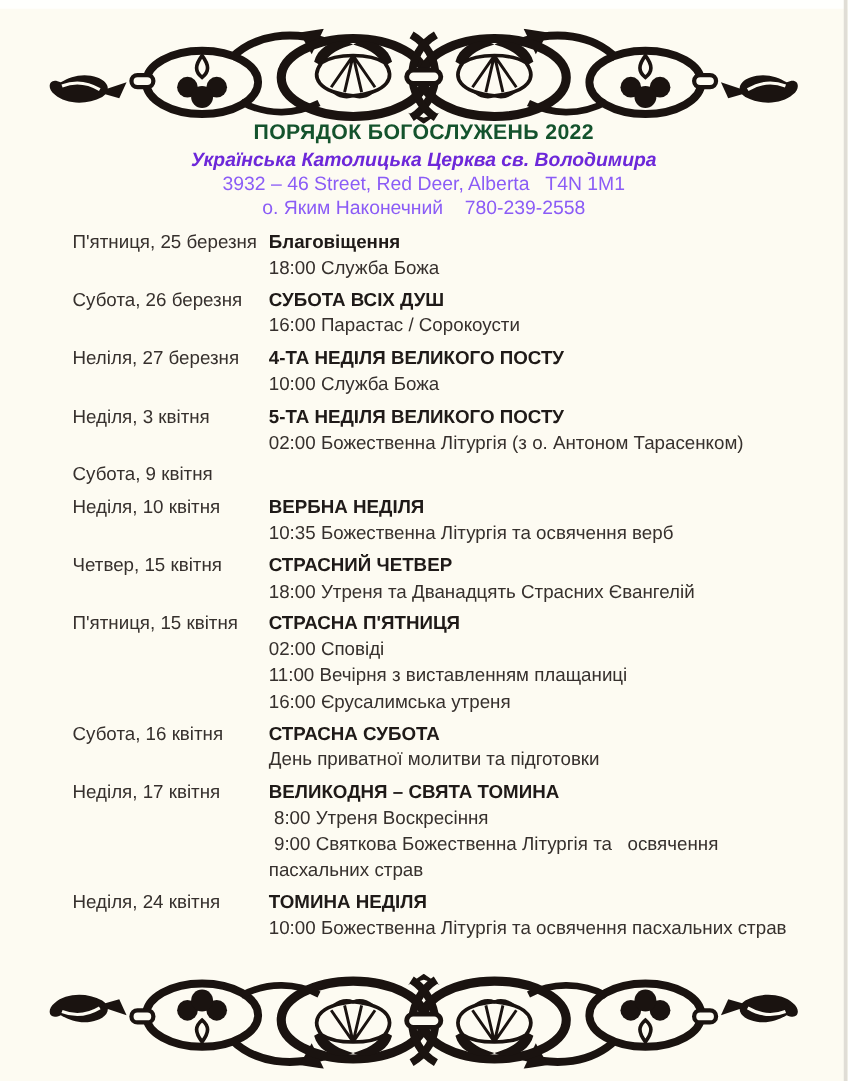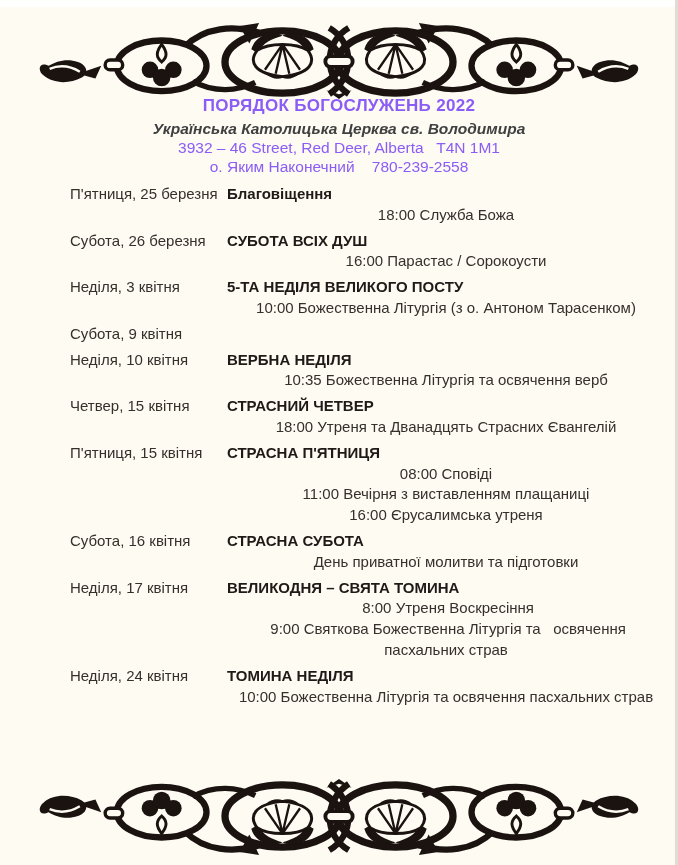--- a/index.html
+++ b/index.html
@@ -22,41 +22,41 @@
   .orn{
     position:absolute;left:30px;width:618px;height:76px;
   }
   .orn-top{top:23px;}
   .orn-bot{top:779px;}
   .header{
     position:absolute;top:96px;left:0;width:678px;
     text-align:center;line-height:19px;
   }
   .header .title{
-    font-size:17px;font-weight:700;letter-spacing:.3px;color:#8b5cf6;
+    font-size:17px;font-weight:700;letter-spacing:.3px;color:#14532d;
     margin:0 0 4px 0;
   }
   .header .subtitle{
-    font-size:15.5px;font-weight:700;font-style:italic;color:#404040;
+    font-size:15.5px;font-weight:700;font-style:italic;color:#6d28d9;
     margin:0;
   }
   .header .addr{
     font-size:15.5px;margin:0;white-space:pre-wrap;color:#8b5cf6;
   }
   .schedule{
-    position:absolute;top:184px;left:70px;width:595px;
+    position:absolute;top:184px;left:58px;width:595px;
     font-size:15px;line-height:20.8px;
   }
   .row{
     display:grid;grid-template-columns:157px 1fr;
     margin-bottom:5px;
   }
   .date{color:#36302d;}
   .event .etitle{font-weight:700;color:#1f1a18;}
-  .event .eline{white-space:pre-wrap;color:#36302d;text-align:center;}
+  .event .eline{white-space:pre-wrap;color:#36302d;}
 </style>
 </head>
 <body>
 
 <div class="page">
 
   <div class="edge-top"></div>
   <div class="edge-right"></div>
 
   <svg class="orn orn-top" viewBox="0 0 620 78" aria-hidden="true">
@@ -112,24 +112,31 @@
         </div>
       </div>
       <div class="row">
         <div class="date">Субота, 26 березня</div>
         <div class="event">
           <div class="etitle">СУБОТА ВСІХ ДУШ</div>
           <div class="eline">16:00 Парастас / Сорокоусти</div>
         </div>
       </div>
       <div class="row">
+        <div class="date">Неліля, 27 березня</div>
+        <div class="event">
+          <div class="etitle">4-ТА НЕДІЛЯ ВЕЛИКОГО ПОСТУ</div>
+          <div class="eline">10:00 Служба Божа</div>
+        </div>
+      </div>
+      <div class="row">
         <div class="date">Неділя, 3 квітня</div>
         <div class="event">
           <div class="etitle">5-ТА НЕДІЛЯ ВЕЛИКОГО ПОСТУ</div>
-          <div class="eline">10:00 Божественна Літургія (з о. Антоном Тарасенком)</div>
+          <div class="eline">02:00 Божественна Літургія (з о. Антоном Тарасенком)</div>
         </div>
       </div>
       <div class="row">
         <div class="date">Субота, 9 квітня</div>
       </div>
       <div class="row">
         <div class="date">Неділя, 10 квітня</div>
         <div class="event">
           <div class="etitle">ВЕРБНА НЕДІЛЯ</div>
           <div class="eline">10:35 Божественна Літургія та освячення верб</div>
@@ -139,21 +146,21 @@
         <div class="date">Четвер, 15 квітня</div>
         <div class="event">
           <div class="etitle">СТРАСНИЙ ЧЕТВЕР</div>
           <div class="eline">18:00 Утреня та Дванадцять Страсних Євангелій</div>
         </div>
       </div>
       <div class="row">
         <div class="date">П'ятниця, 15 квітня</div>
         <div class="event">
           <div class="etitle">СТРАСНА П'ЯТНИЦЯ</div>
-          <div class="eline">08:00 Сповіді</div>
+          <div class="eline">02:00 Сповіді</div>
           <div class="eline">11:00 Вечірня з виставленням плащаниці</div>
           <div class="eline">16:00 Єрусалимська утреня</div>
         </div>
       </div>
       <div class="row">
         <div class="date">Субота, 16 квітня</div>
         <div class="event">
           <div class="etitle">СТРАСНА СУБОТА</div>
           <div class="eline">День приватної молитви та підготовки</div>
         </div>

